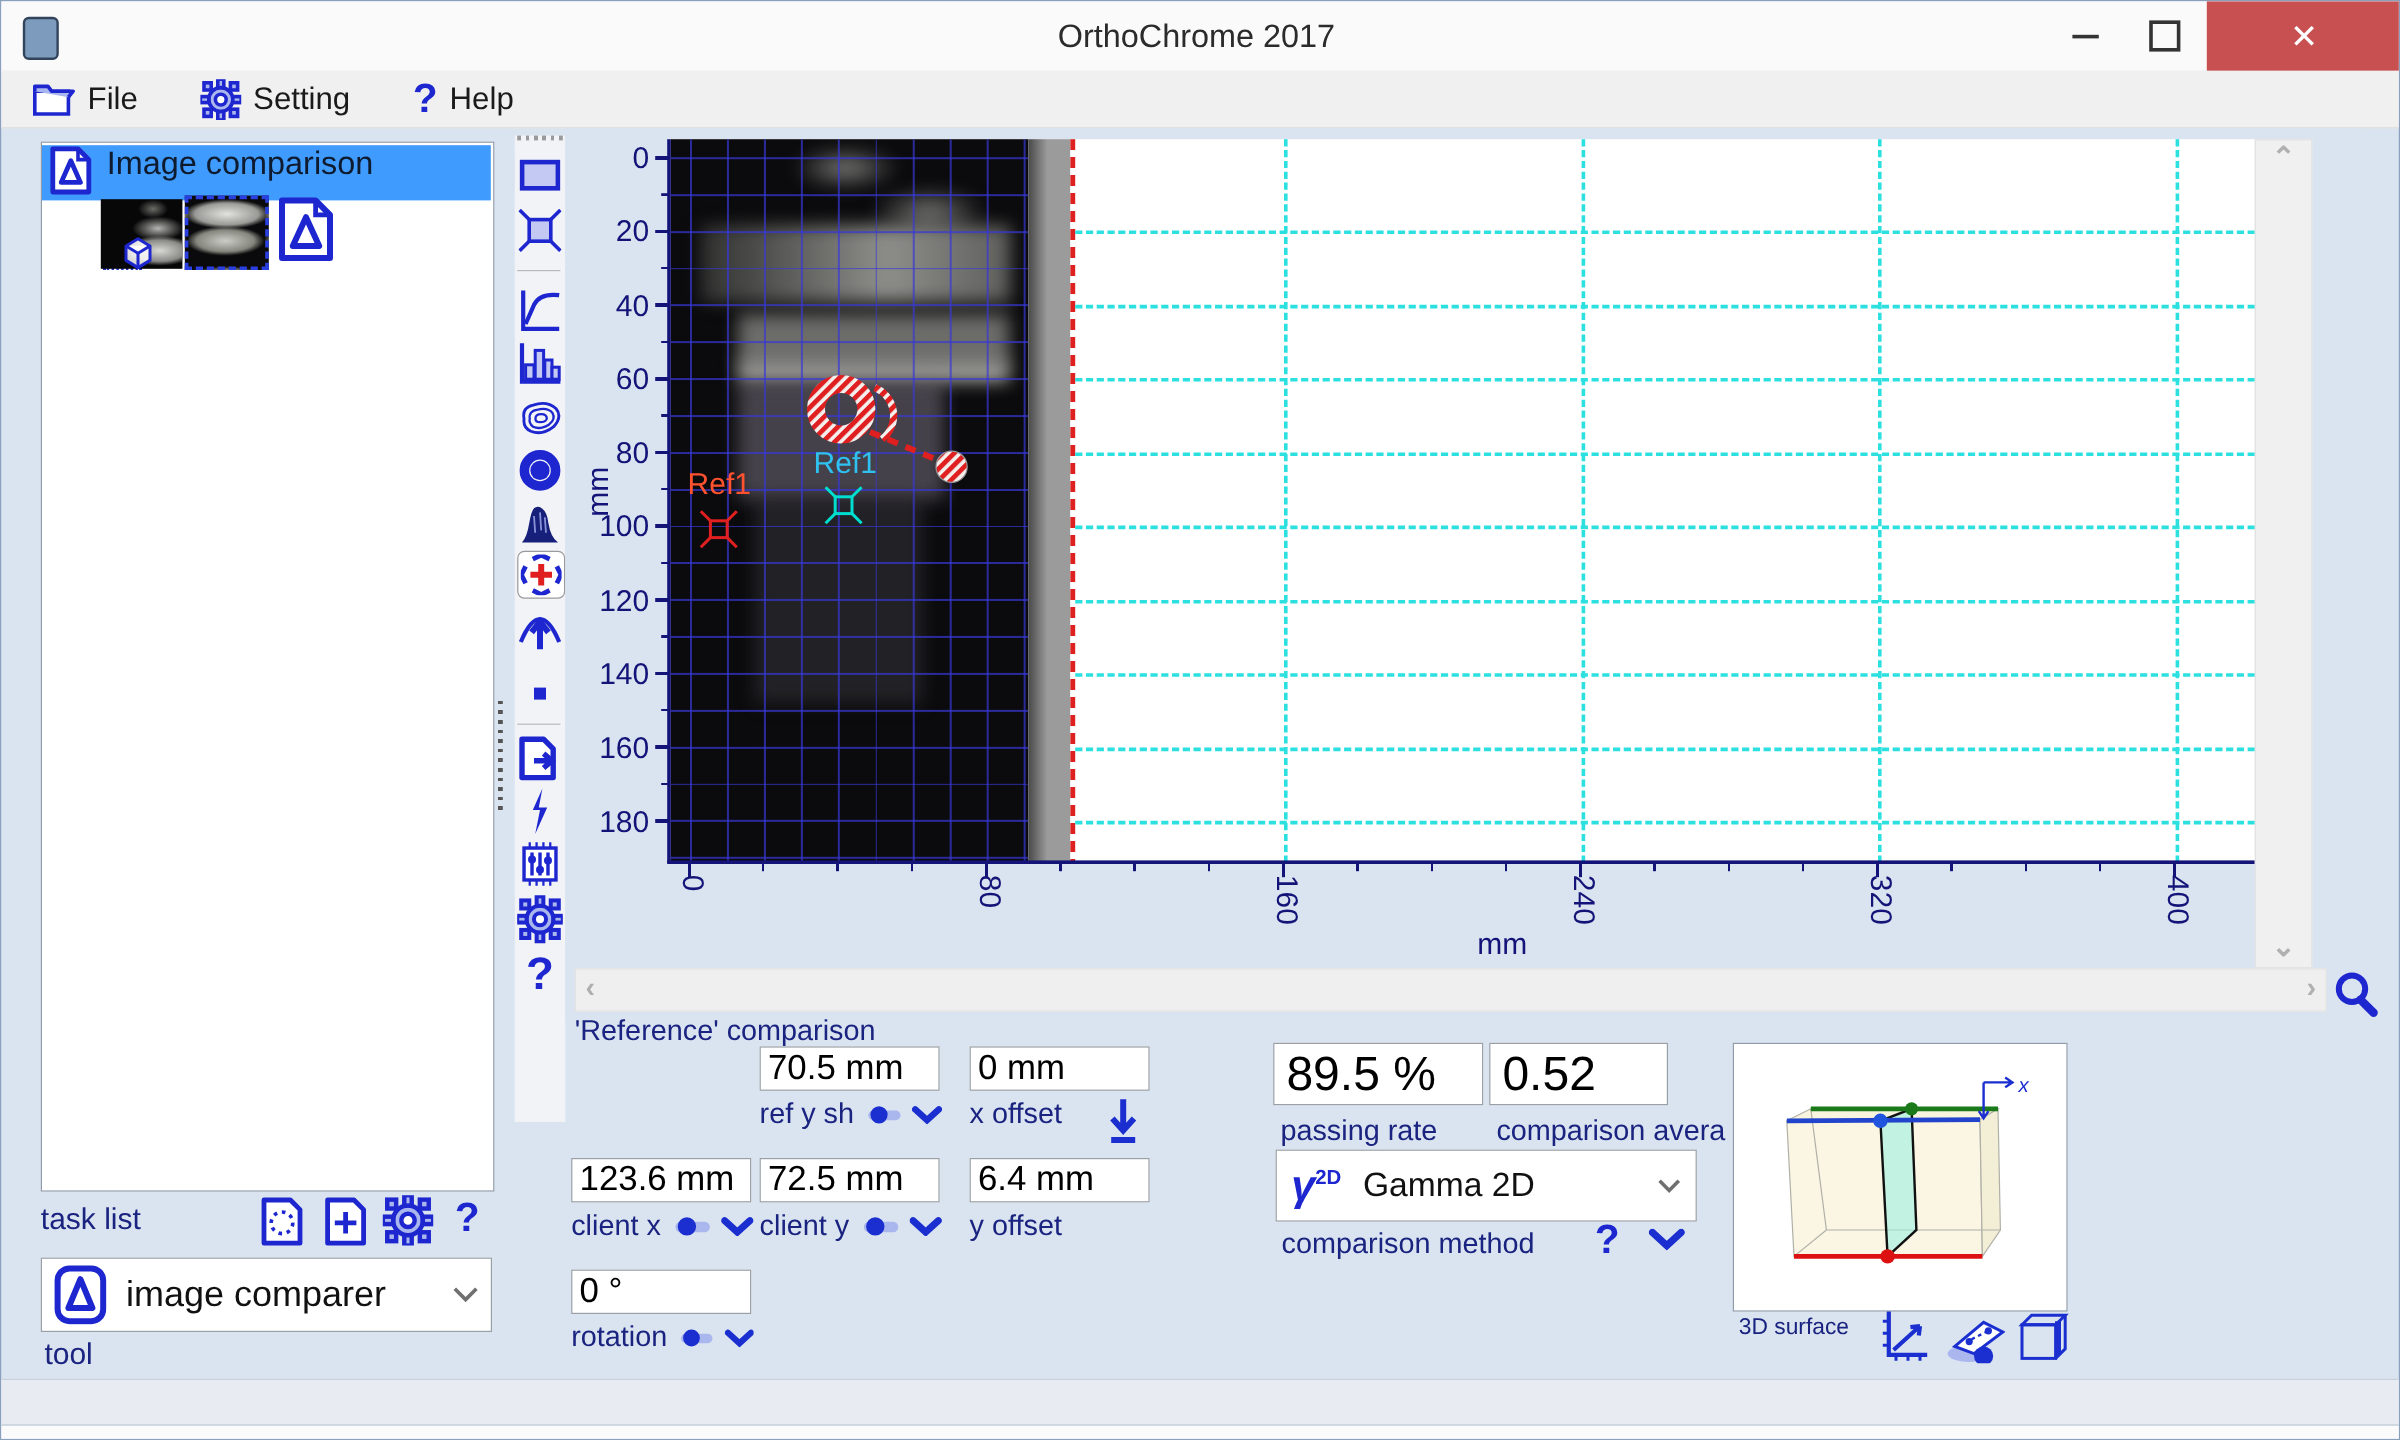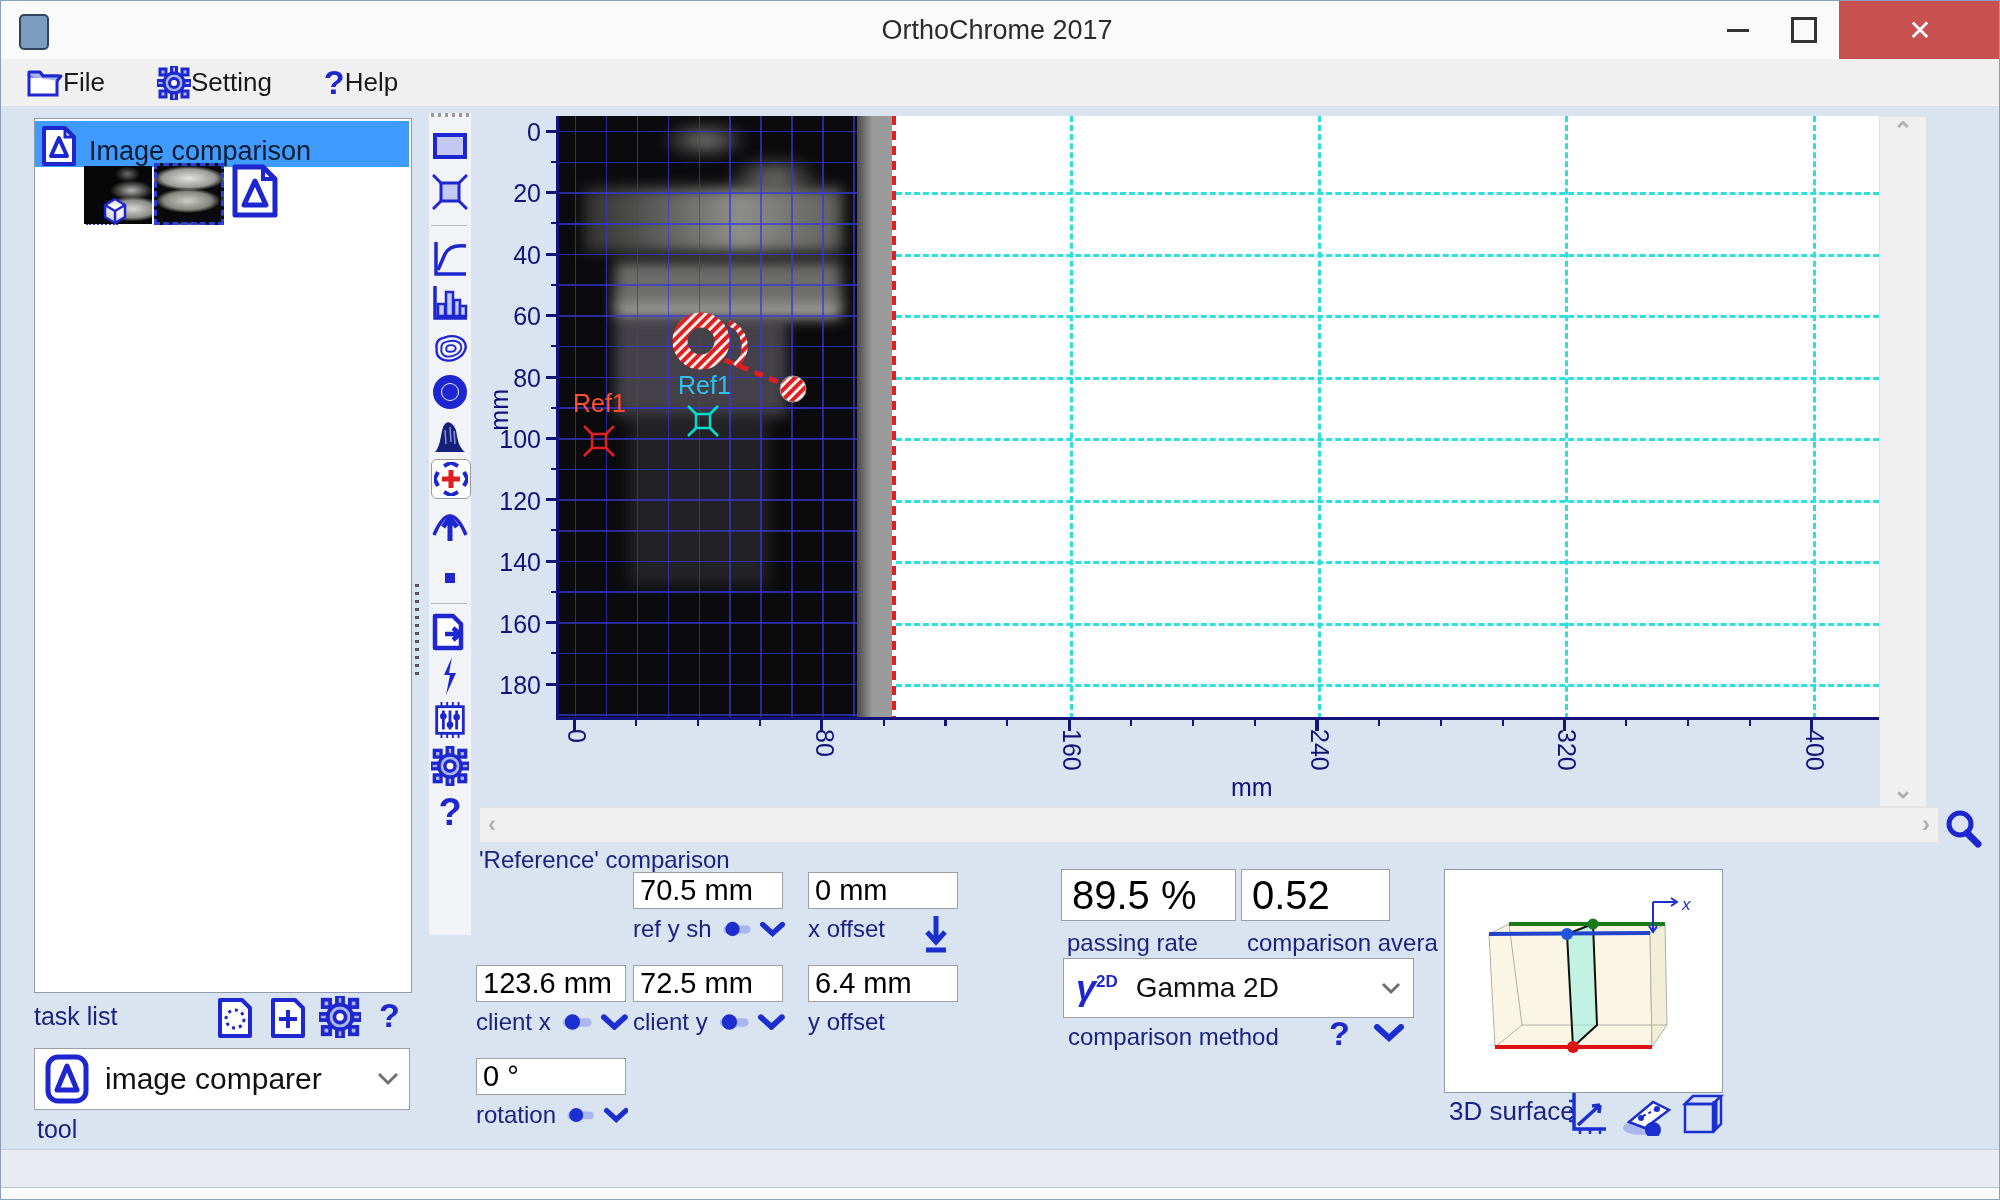--- a/index.html
+++ b/index.html
@@ -14,24 +14,24 @@
              font-size:27px;color:#2b2b2b}
   .btn-min{left:1706px;top:0;width:62px;height:58px;display:flex;align-items:center;justify-content:center}
   .btn-min span{width:22px;height:3px;background:#333}
   .btn-max{left:1772px;top:0;width:62px;height:58px;display:flex;align-items:center;justify-content:center}
   .btn-max span{width:20px;height:20px;border:3px solid #333}
   .btn-close{left:1838px;top:0;width:162px;height:58px;background:#c85050;color:#fff;
              display:flex;align-items:center;justify-content:center;font-size:28px}
   
   .menubar{left:0;top:58px;width:2000px;height:48px;background:#f0f0f0;border-bottom:1px solid #dcdcdc;
            display:flex;align-items:center;gap:14px;padding-left:26px;box-sizing:border-box}
-  .menu-item{display:flex;align-items:center;gap:0;font-size:26px;color:#1a1a1a;margin-right:38px}
+  .menu-item{display:flex;align-items:center;gap:10px;font-size:26px;color:#1a1a1a;margin-right:38px}
   
   .tree-panel{left:33px;top:117px;width:376px;height:873px;background:#fff;border:1px solid #8f9bAA}
-  .tree-row-selected{left:0;top:2px;width:374px;height:46px;background:#3f9bfd;display:flex;align-items:flex-end;gap:12px;padding-left:6px;box-sizing:border-box}
+  .tree-row-selected{left:0;top:2px;width:374px;height:46px;background:#3f9bfd;display:flex;align-items:flex-start;gap:12px;padding-left:6px;box-sizing:border-box}
   .tree-label{font-size:27px;color:#0e1a2e}
   .dotline-v{left:51px;top:50px;width:0;height:56px;border-left:2px dotted #2233cc}
   .dotline-h{left:51px;top:104px;width:32px;height:0;border-top:2px dotted #2233cc}
   .thumb1{left:49px;top:47px;width:68px;height:58px;
     background:radial-gradient(38px 16px at 72% 74%,#d8d8d4 0%,#8a8a86 55%,rgba(0,0,0,0) 78%),
                radial-gradient(30px 14px at 70% 42%,#b4b4b0 0%,rgba(0,0,0,0) 72%),
                radial-gradient(16px 10px at 64% 14%,#6a6a66 0%,rgba(0,0,0,0) 78%),#070708}
   .thumb2{left:119px;top:44px;width:70px;height:62px;border:3px dashed #2a3fe0;box-sizing:border-box;
     background:radial-gradient(44px 15px at 50% 22%,#e2e2de 0%,#9a9a96 60%,rgba(0,0,0,0) 82%),
                radial-gradient(40px 15px at 48% 62%,#cccdc8 0%,#85867d 60%,rgba(0,0,0,0) 82%),#0a0a0c}
@@ -534,21 +534,21 @@
       <line x1="44" y1="64" x2="205" y2="63" stroke="#2244cc" stroke-width="4"></line>
       <circle cx="122" cy="64" r="6" fill="#2255dd"></circle>
       <line x1="50" y1="177" x2="207" y2="177" stroke="#dd1111" stroke-width="4"></line>
       <circle cx="128" cy="177" r="6" fill="#dd1111"></circle>
       <g stroke="#1b2fd0" stroke-width="2" fill="none">
         <path d="M208 32 L208 60 M208 32 L230 32 M226 28 L232 32 L226 36 M204 56 L208 62 L212 56"></path>
       </g>
       <text x="237" y="40" font-size="17" fill="#1b2fd0" font-style="italic" font-family="Liberation Sans,sans-serif">x</text>
     </svg>
   </div>
-  <span class="abs" style="left:978px;top:250px;font-size:26px;color:#1b2380">3D surface</span>
+  <span class="abs" style="left:978px;top:250px;font-size:19px;color:#1b2380">3D surface</span>
   <svg class="abs" style="left:1095px;top:243px" width="44" height="46" viewBox="0 0 44 46">
     <path d="M8 4 L8 40 L40 40" fill="none" stroke="#1b2fd0" stroke-width="3.5"></path>
     <path d="M3 12 L8 12 M3 22 L8 22 M3 32 L8 32 M14 40 L14 45 M24 40 L24 45 M34 40 L34 45" stroke="#1b2fd0" stroke-width="2.5"></path>
     <path d="M12 36 L34 16 M34 16 L26 17 M34 16 L33 24" fill="none" stroke="#1b2fd0" stroke-width="3.5"></path>
   </svg>
   <svg class="abs" style="left:1148px;top:248px" width="52" height="42" viewBox="0 0 52 42">
     <ellipse cx="22" cy="34" rx="18" ry="7" fill="#aab6ee"></ellipse>
     <polygon points="10,28 34,8 50,16 26,34" fill="#fff" stroke="#1b2fd0" stroke-width="2.5"></polygon>
     <circle cx="22" cy="24" r="3" fill="#1b2fd0"></circle>
       <circle cx="38" cy="15" r="3" fill="#1b2fd0"></circle>

